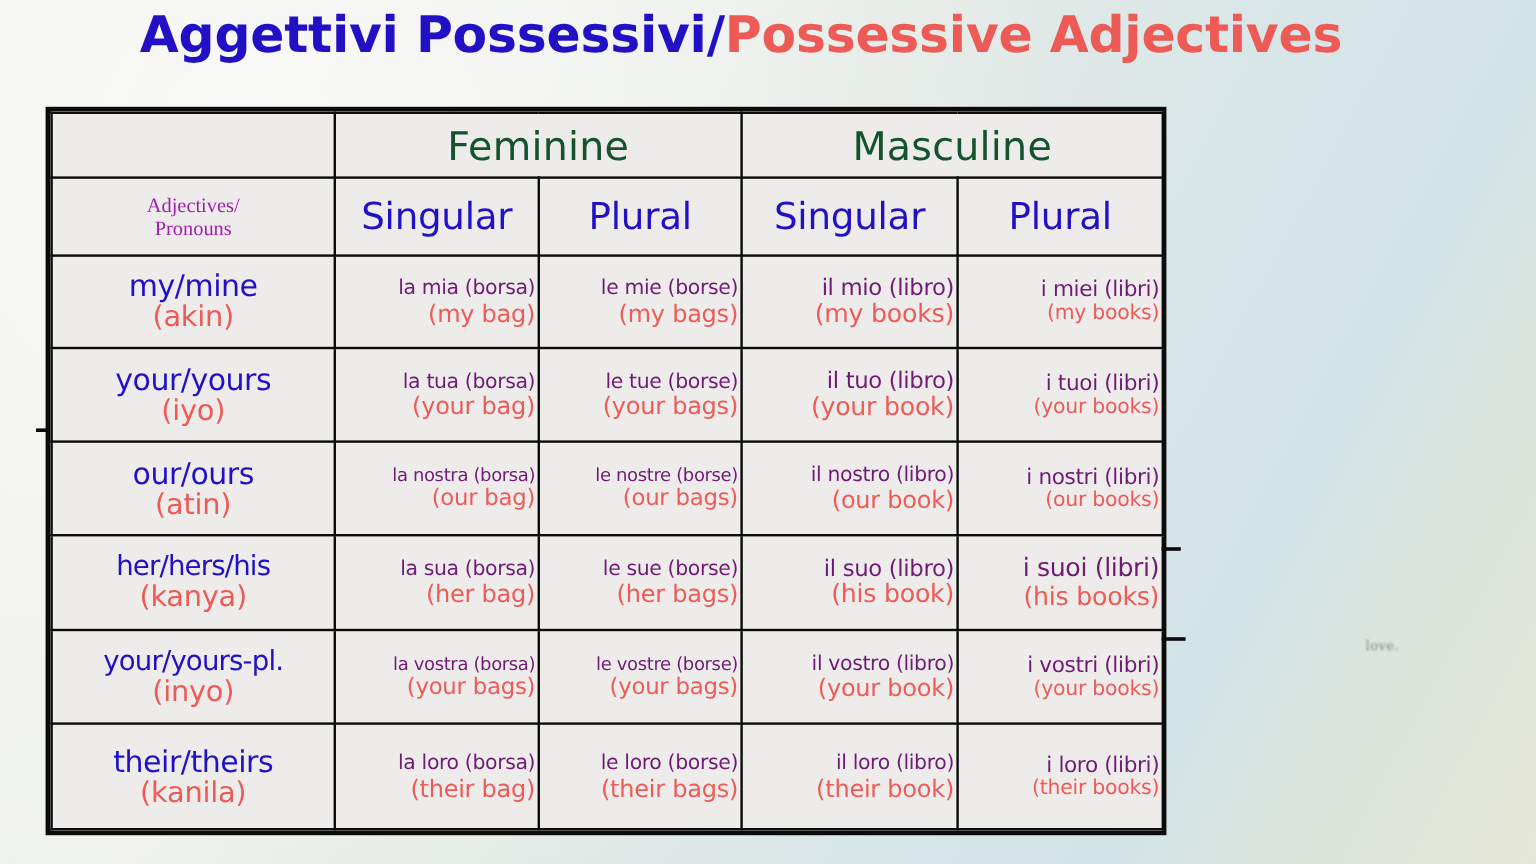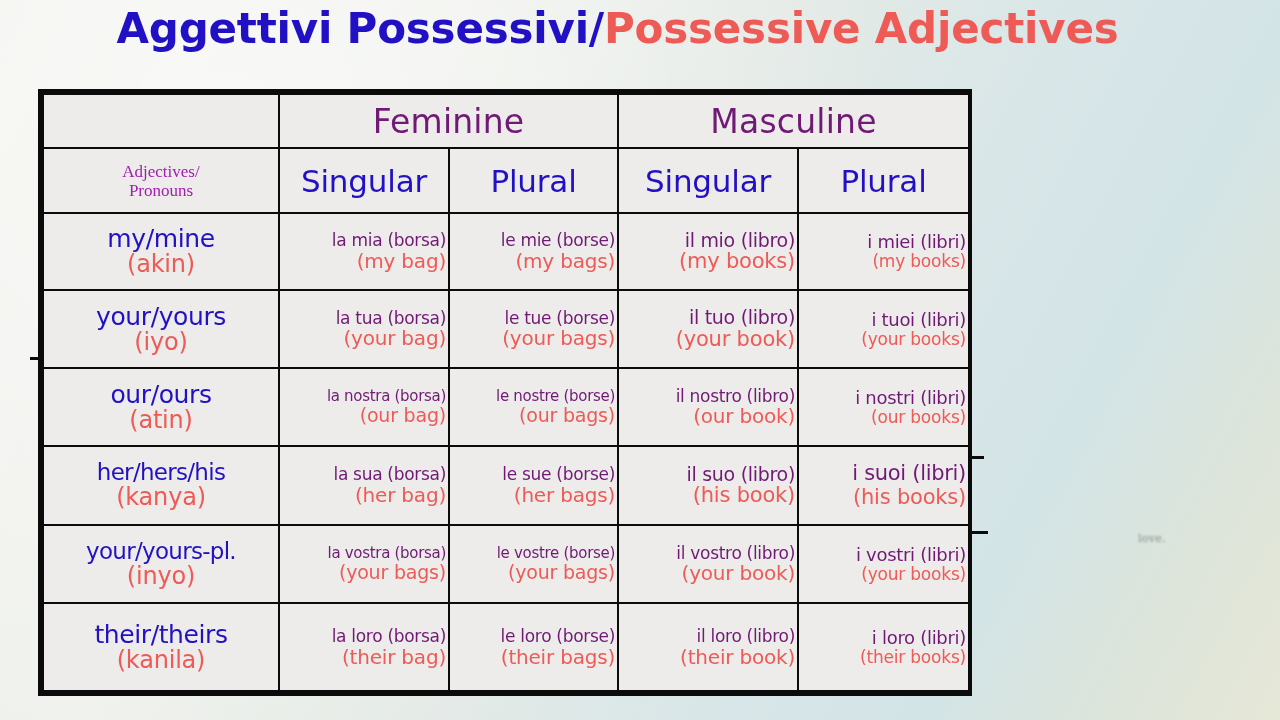--- a/index.html
+++ b/index.html
@@ -90,21 +90,21 @@
     overflow: hidden;
   }
   
   col.c0 { width: 236px; }
   col.c1 { width: 170px; }
   col.c2 { width: 169px; }
   col.c3 { width: 180px; }
   col.c4 { width: 171px; }
 
   .hdr-gender {
-    color: #701a75;
+    color: #14532d;
     font-size: 33px;
     font-weight: normal;
     font-family: "DejaVu Sans", sans-serif;
     letter-spacing: 0.2px;
   }
   .hdr-num {
     color: #2211C4;
     font-size: 31px;
     font-family: "DejaVu Sans", sans-serif;
     letter-spacing: -0.2px;

